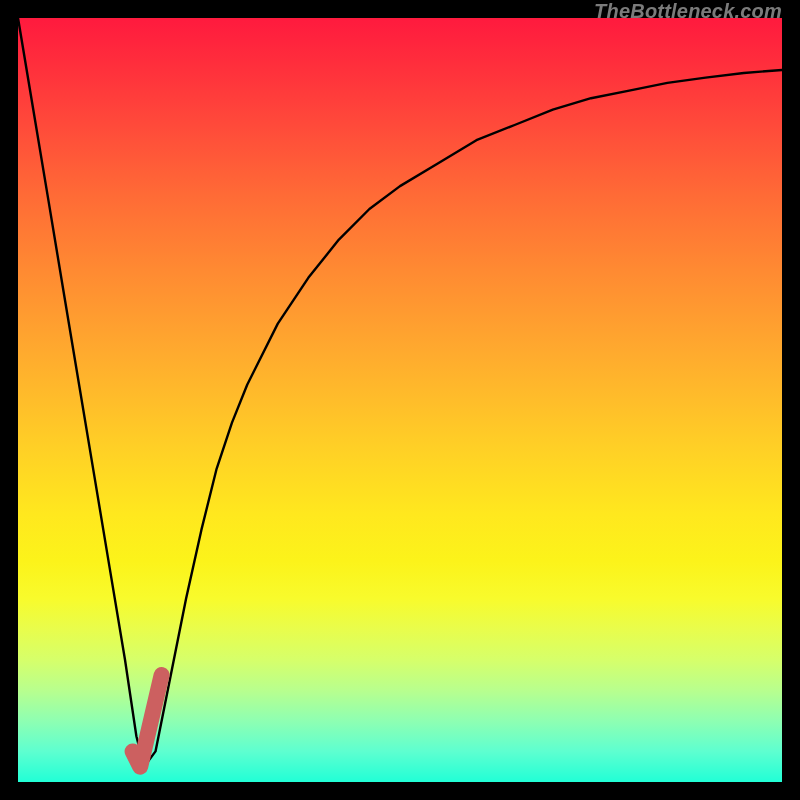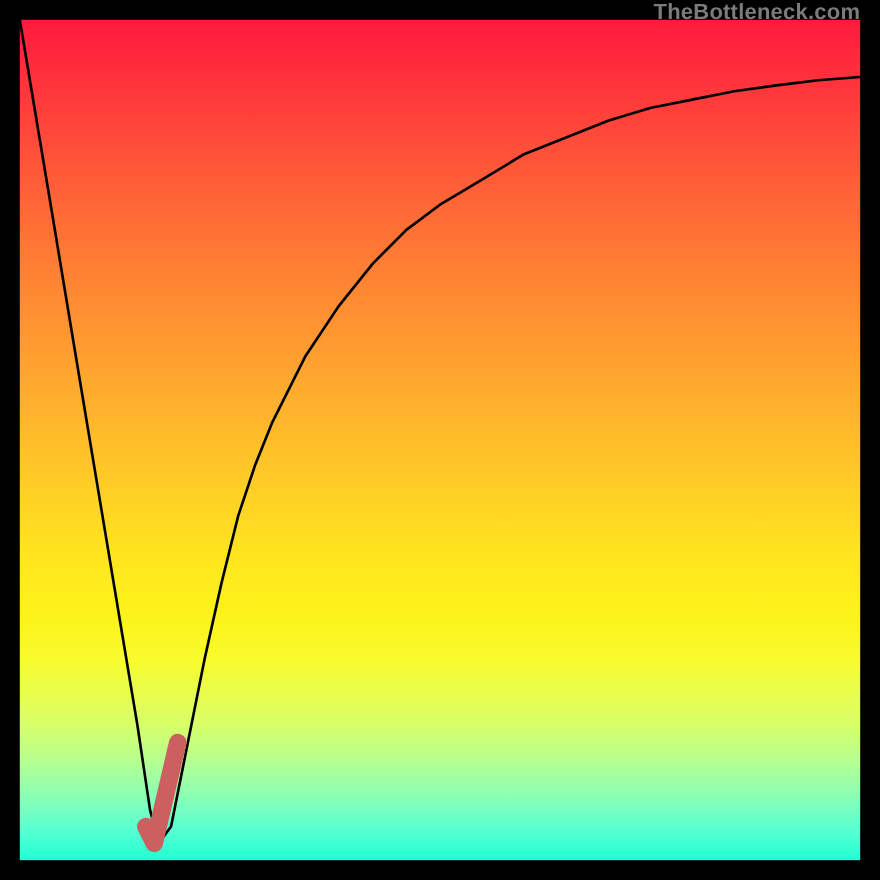--- a/index.html
+++ b/index.html
@@ -11,20 +11,21 @@
     overflow: hidden;
     font-family: Arial, Helvetica, sans-serif;
   }
   .frame {
     position: absolute;
     top: 0;
     left: 0;
     width: 800px;
     height: 800px;
     background: #000;
+    font-style: italic;
   }
   .plot-area {
     position: absolute;
     top: 18px;
     left: 18px;
     width: 764px;
     height: 764px;
     
     background: linear-gradient(to bottom,
       #ff1a3e 0%,

